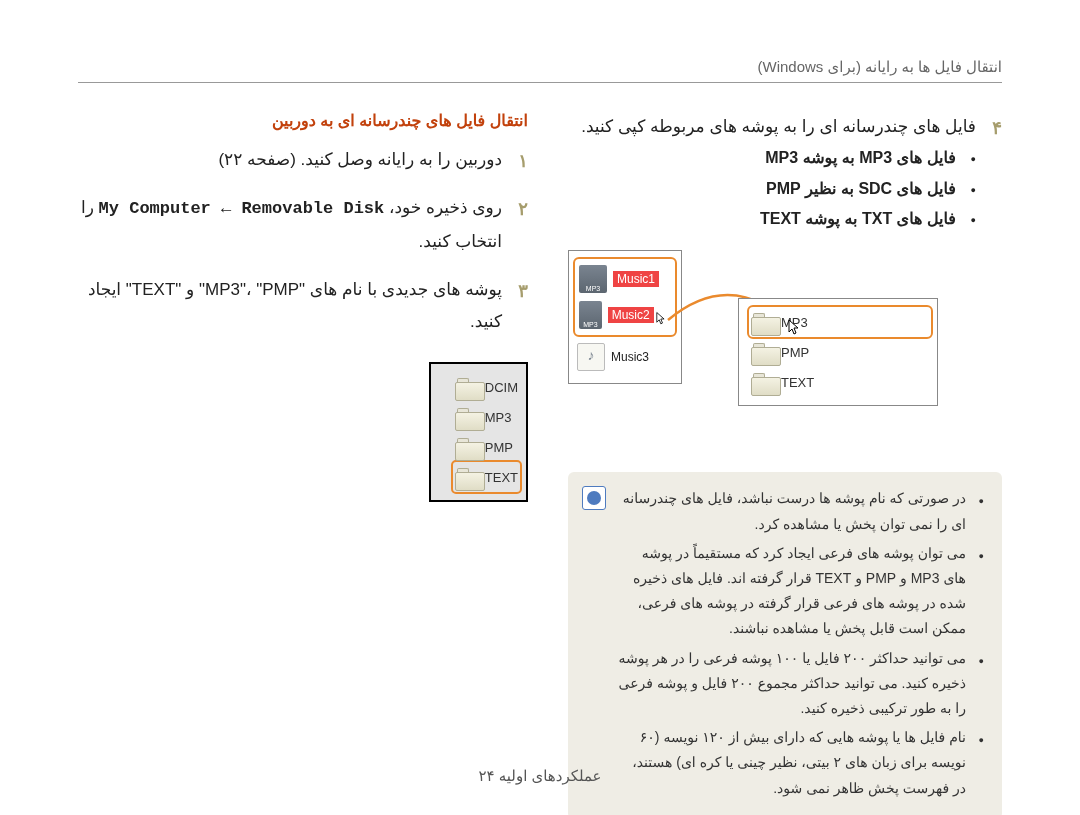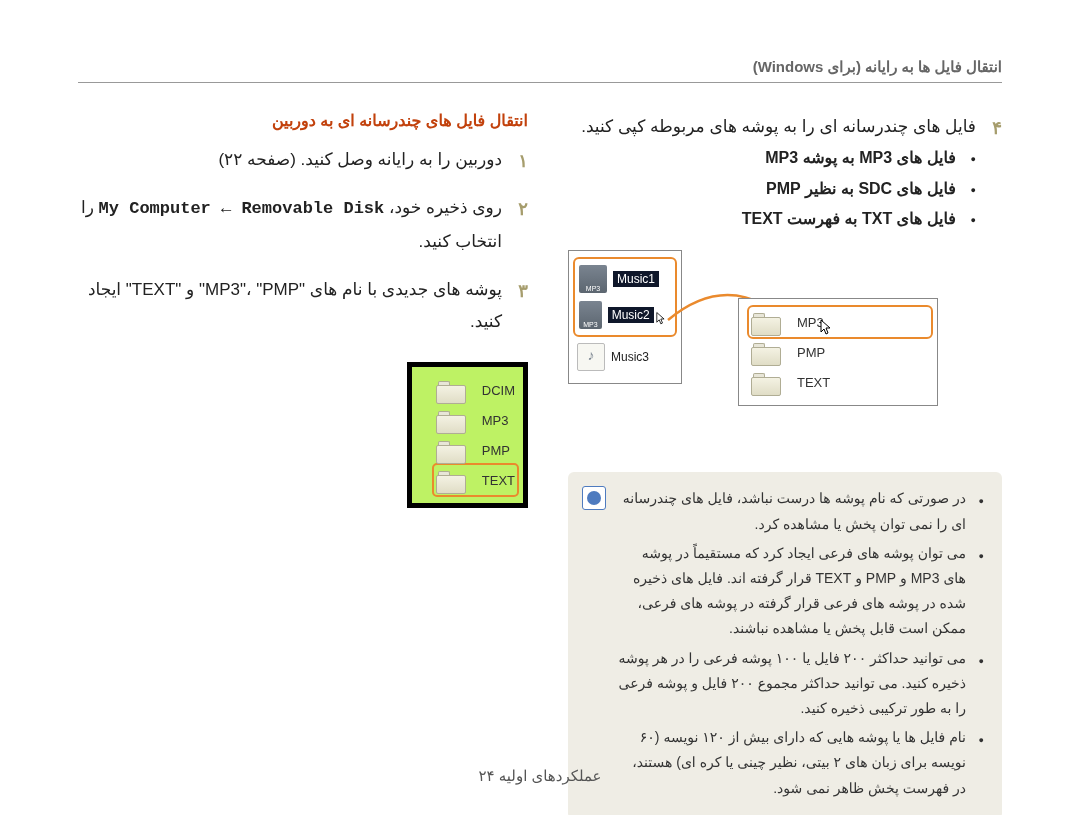--- a/index.html
+++ b/index.html
@@ -17,21 +17,20 @@
     padding: 58px 78px 40px 78px;
     position: relative;
   }
   .header-line {
     border-bottom: 1px solid #999;
     padding-bottom: 6px;
     margin-bottom: 28px;
     text-align: right;
     font-size: 15px;
     color: #666;
-    font-weight: bold;
   }
   .columns {
     display: flex;
     flex-direction: row-reverse;
     gap: 40px;
   }
   .col-right { width: 450px; }
   .col-left { flex: 1; }
   .subheading {
     font-weight: bold;
@@ -72,31 +71,31 @@
     font-size: 16px;
   }
   ul.sub li::before {
     content: "●";
     position: absolute;
     right: 0;
     font-size: 9px;
     top: 8px;
   }
   .folder-box {
-    border: 5px solid #000000;
-    background:#bef264;
+    border: 2px solid #000000;
+    background:#e5e5e5;
     display: inline-block;
     padding: 8px 6px 8px 18px;
     margin-top: 8px;
     direction: ltr;
   }
   .folder-item {
     display: flex;
     align-items: center;
-    gap: 16px;
+    gap: 0;
     padding: 3px 2px;
     margin-left: 4px;
     font-size: 13px;
     color:#333;
   }
   .folder-item.highlight {
     outline: 2px solid #ea8a2d;
     border-radius: 3px;
   }
   .folder-icon {
@@ -166,21 +165,21 @@
     position:relative;
     display:inline-block;
   }
   .note-ic::after{
     content:"♪";
     position:absolute;
     left:0;right:0;top:3px;
     text-align:center;
     font-size:14px;color:#7a8490;
   }
-  .sel-hi .lbl { background:#0f172a;color:#fff;padding:1px 4px; }
+  .sel-hi .lbl { background:#ef4444;color:#fff;padding:1px 4px; }
   .explorer-left .sel-group { outline:2px solid #ea8a2d; border-radius:4px; padding:2px; margin-bottom:4px;}
   .explorer-right .drop-hi { outline:2px solid #ea8a2d; border-radius:4px; }
   .arc-arrow {
     position:absolute; left:90px; top:30px; width:140px; height:90px;
     pointer-events:none;
   }
   
   .note-block {
     margin-top: 12px;
     background:#efede5;
@@ -275,21 +274,21 @@
 
     <div class="col-left">
       <div class="left-top">
         <div class="step4">
           <span class="step-num">۴</span>
           <span>فایل های چندرسانه ای را به پوشه های مربوطه کپی کنید.</span>
         </div>
         <ul class="sub" style="margin-right:26px;">
           <li>فایل های MP3 به پوشه MP3</li>
           <li>فایل های SDC به نظیر PMP</li>
-          <li>فایل های TXT به فهرست TEXT</li>
+          <li>فایل های TXT به پوشه TEXT</li>
         </ul>
       </div>
 
       <div class="file-boxes">
         <div class="explorer-left">
           <div class="sel-group">
             <div class="icon-row sel-hi">
               <span class="mp3-ic"></span>
               <span class="lbl">Music1</span>
             </div>

